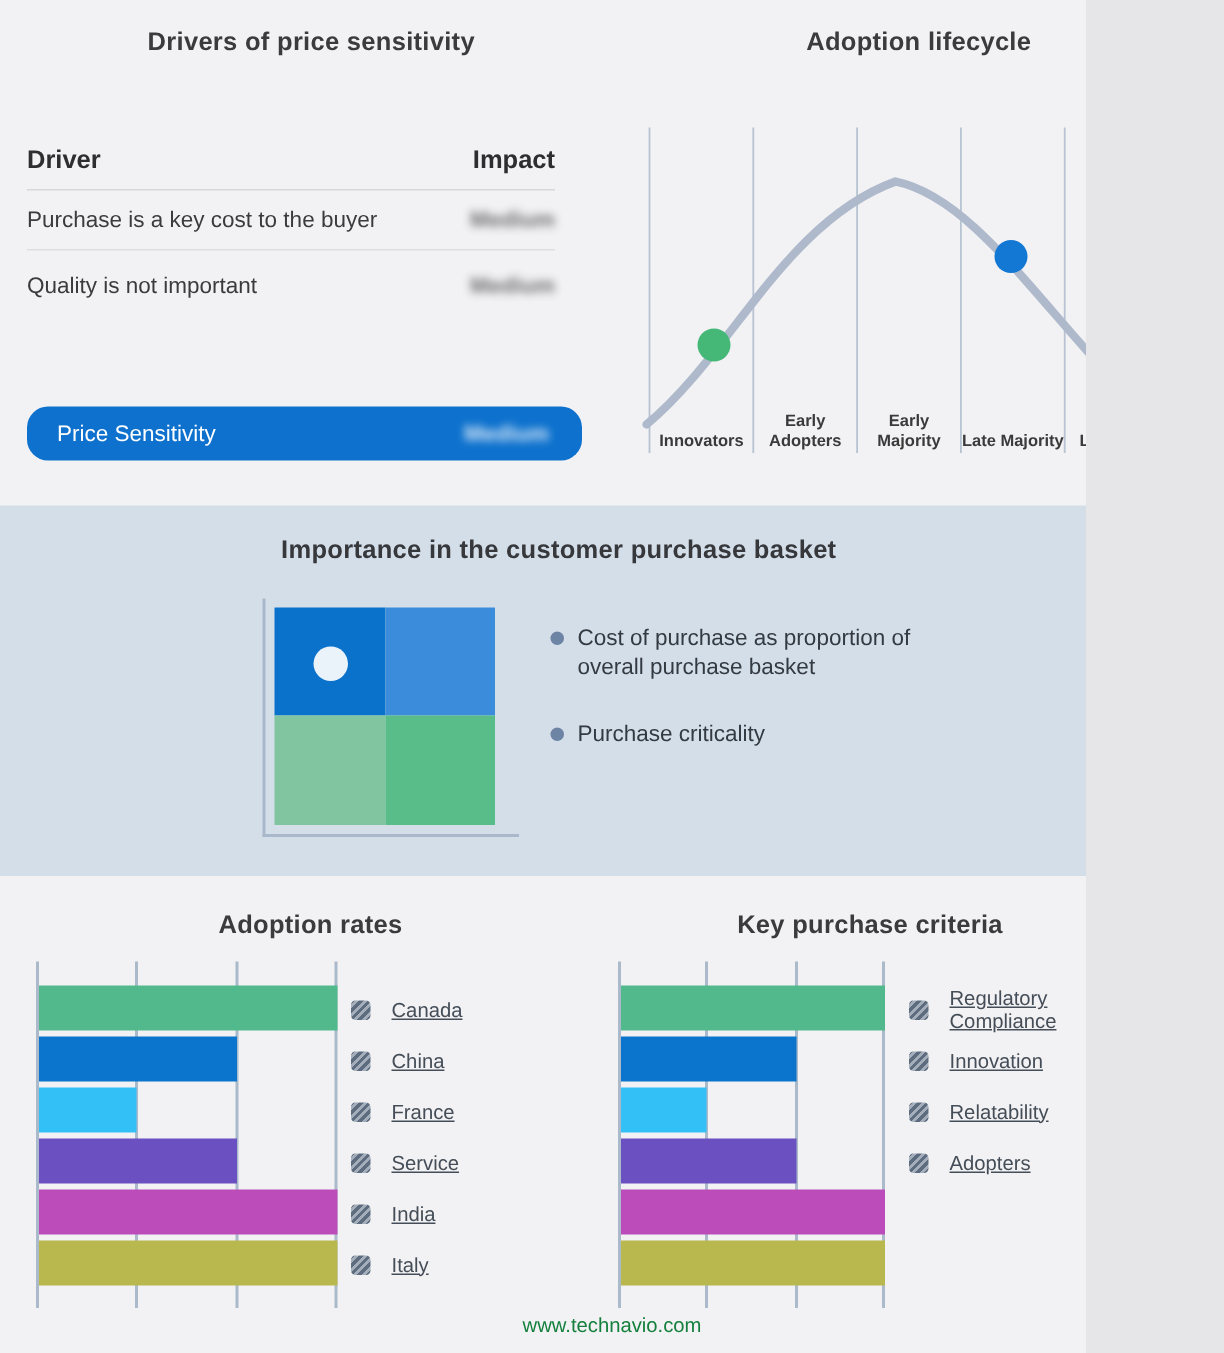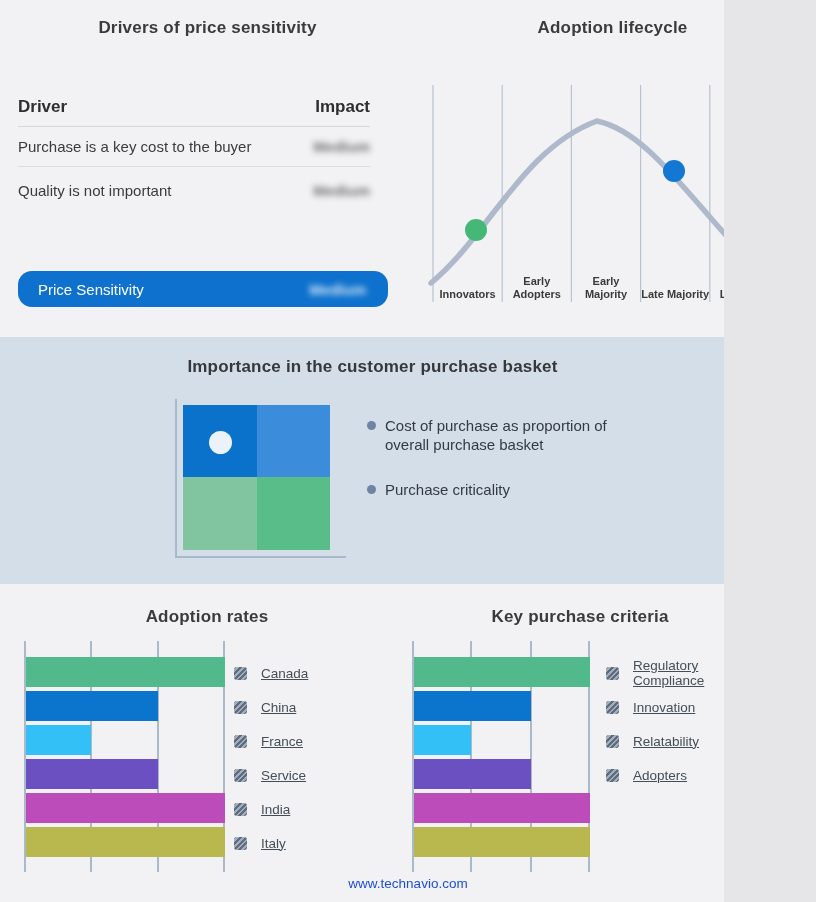--- a/index.html
+++ b/index.html
@@ -55,21 +55,21 @@
   .bar { position:absolute; left:2px; height:30px; }
   .legend { position:absolute; top:656px; }
   .legend-left  { left:234px; }
   .legend-right { left:606px; }
   .leg-row { display:flex; align-items:center; height:34px; }
   .swatch { flex:none; width:13px; height:13px; border-radius:3px; margin-right:14px; filter:blur(.4px);
             background:repeating-linear-gradient(135deg, var(--swatch-dark,#5d6d7f) 0 2px, var(--swatch-light,#a3aeba) 2px 4px); }
   .leg-label { font-size:13.5px; color:#454e58;text-decoration:underline; }
 
   .footer { position:absolute; left:0; top:876px; width:816px; text-align:center;
-            font-size:13.5px; color:#1d4ed8; }
+            font-size:13.5px; color:#15803d; }
 </style>
 </head>
 <body>
 
 <div class="canvas" style="--page-bg: #f2f2f4; --band-bg: #d4dee9; --accent: #0d71cd; --grid: #8da2b9; --swatch-dark: #5d6d7f; --swatch-light: #a3aeba;">
 
   <h2 class="panel-title t-drivers">Drivers of price sensitivity</h2>
   <h2 class="panel-title t-lifecycle">Adoption lifecycle</h2>
 
   <div class="drivers-table">

